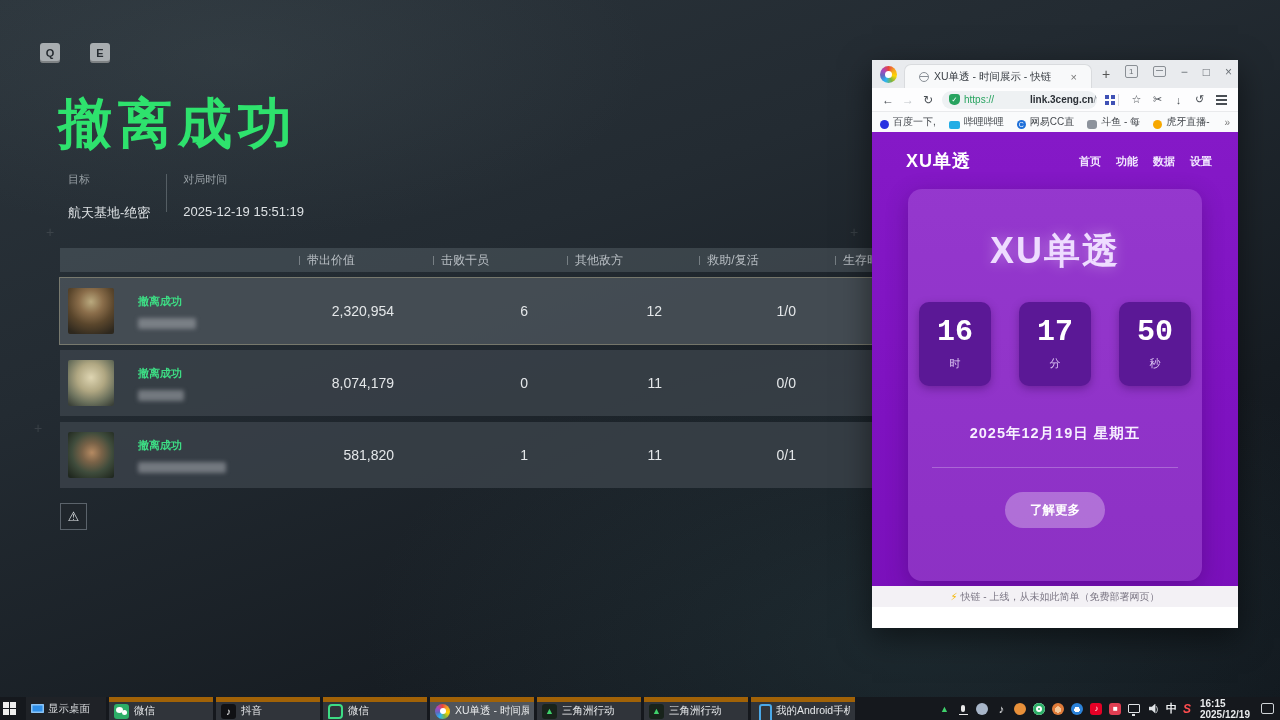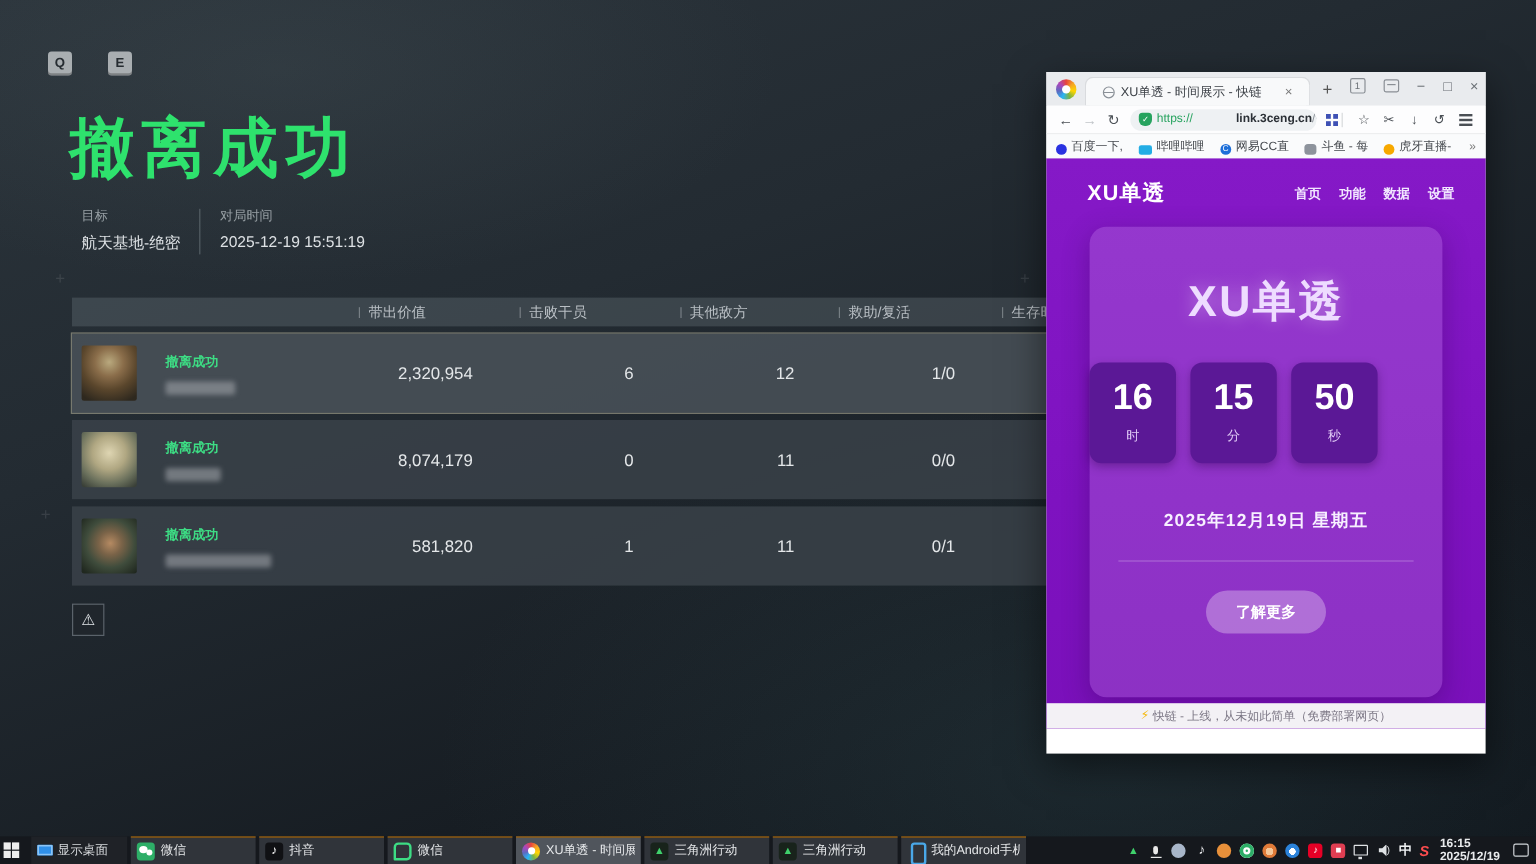--- a/index.html
+++ b/index.html
@@ -26,21 +26,21 @@
   .tab { min-width:86px; padding:0 10px; display:flex; align-items:center; justify-content:center;
     font-size:13px; color:#b9c0c3; font-weight:600; position:relative; }
   .tab.active { color:#fff; background:linear-gradient(180deg, rgba(70,95,82,.35), rgba(52,70,60,.55)); }
   .tab.active::after { content:""; position:absolute; left:0; right:0; bottom:-2px; height:3px; background:#2ee57d; }
   .tabsep { width:1px; height:12px; background:rgba(170,178,182,.45); align-self:center; }
 
   .result-title { position:absolute; left:58px; top:88px; font-size:54px; font-weight:900;
     letter-spacing:6px; color:#2ee26d; }
 
   .match-info { position:absolute; left:68px; top:172px; display:flex; }
-  .info-block .ilabel { font-size:11px; color:#98a0a5; margin-bottom:7px; }
+  .info-block .ilabel { font-size:11px; color:#98a0a5; margin-bottom:17px; }
   .info-block .ivalue { font-size:13px; color:#dde1e4; }
   .info-vline { width:1px; background:rgba(140,150,155,.45); margin:2px 16px 0 16px; height:38px; }
 
   .gtable { position:absolute; left:60px; top:248px; width:870px; }
   .thead { display:grid; grid-template-columns:200px repeat(5,134px); height:24px;
     background:rgba(92,101,108,.45); align-items:center; }
   .hcell { text-align:center; font-size:12px; color:#b9bfc4; position:relative; }
   .hcell span::before { content:""; display:inline-block; width:1px; height:9px;
     background:rgba(230,235,238,.35); margin-right:7px; vertical-align:-1px; }
   .trow { display:grid; grid-template-columns:200px repeat(5,134px); height:66px; align-items:center;
@@ -110,21 +110,21 @@
 
   .ppage { height:475px; background:linear-gradient(180deg,#8519c7 0%,#7e12c0 60%,#7a10ba 100%); position:relative; overflow:hidden; }
   .phead { display:flex; align-items:center; justify-content:space-between; padding:17px 26px 0 34px; }
   .plogo { font-size:18px; font-weight:800; color:#fff; letter-spacing:1px; }
   .pnav { display:flex; gap:15px; }
   .pnav a { font-size:11px; color:#f1e6ff; text-decoration:none; font-weight:600; }
   .pcard { width:294px; height:392px; margin:16px auto 0; border-radius:14px;
     background:rgba(255,255,255,.14); box-shadow:0 6px 22px rgba(40,0,70,.3); text-align:center; }
   .ctitle { padding-top:38px; font-size:36px; font-weight:800; color:#eedcff; letter-spacing:2px;
     text-shadow:0 0 14px rgba(255,255,255,.35); }
-  .clockrow { display:flex; justify-content:flex-start; gap:12px; margin-top:26px; }
+  .clockrow { display:flex; justify-content:center; gap:28px; margin-top:26px;font-family:Liberation Mono, monospace; }
   .tblock { width:72px; height:84px; border-radius:10px; background:#5b1896; box-shadow:0 3px 8px rgba(40,0,70,.35); }
   .tnum { margin-top:13px; font-size:30px; font-weight:700; color:#fff; }
   .tunit { margin-top:7px; font-size:11px; color:#dfc9f5; }
   .pdate { margin-top:38px; font-size:14.5px; font-weight:700; color:#f7efff; letter-spacing:1px; }
   .pdivider { width:246px; height:1px; background:rgba(255,255,255,.25); margin:24px auto 0; }
   .morebtn { display:block; width:100px; height:36px; margin:24px auto 0; border:none; border-radius:18px;
     background:rgba(255,255,255,.30); color:#fff; font-size:12.5px; font-weight:700; }
   .pfooter { position:absolute; left:0; right:0; bottom:0; height:21px; background:#f3f1f5;
     display:flex; align-items:center; justify-content:center; font-size:10px; color:#7c7785; }
   .bolt { color:#f5b90a; margin-right:3px; font-size:10px; }
@@ -132,21 +132,21 @@
   
   .taskbar { position:absolute; left:0; bottom:0; width:1280px; height:23px; background:#15181d; z-index:10;
     display:flex; align-items:center; }
   .startbtn { width:26px; height:23px; display:flex; align-items:center; justify-content:center; flex:none; }
   .winlogo { width:6px; height:6px; background:#eee; box-shadow:7px 0 0 #eee,0 7px 0 #eee,7px 7px 0 #eee; margin:-7px 7px 0 -7px; }
   .showdesk { width:80px; height:23px; background:#1f2227; display:flex; align-items:center; padding:0 5px; flex:none; }
   .deskico { width:13px; height:9px; background:#2f8fe8; border-radius:1px; margin-right:4px;
     box-shadow:inset 0 0 0 1.5px #8cc4f5; }
   .showdesk .tlabel { font-size:10.5px; color:#d8dbde; white-space:nowrap; }
   .titem { width:104px; height:23px; margin-left:3px; background:#30343a; display:flex; align-items:center;
-    padding:0 5px; overflow:hidden; flex:none; border-top:1px solid #a16207; }
+    padding:0 5px; overflow:hidden; flex:none; border-top:5px solid #a16207; }
   .titem.active { background:#50555c; }
   .titem .tlabel { font-size:10.5px; color:#e6e8ea; white-space:nowrap; overflow:hidden; margin-left:5px; }
   .ti { width:15px; height:15px; border-radius:3px; flex:none; position:relative; }
   .ti-wechat { background:#2dae67; }
   .ti-wechat::before { content:""; position:absolute; left:2px; top:3px; width:7px; height:6px; border-radius:50%; background:#fff; }
   .ti-wechat::after { content:""; position:absolute; left:8px; top:6px; width:5px; height:5px; border-radius:50%; background:#fff; }
   .ti-douyin { background:#101114; color:#fff; font-size:10px; text-align:center; line-height:15px; }
   .ti-wxbubble { border:2px solid #3ddc84; border-radius:4px 4px 4px 1px; background:transparent; }
   .ti-rainbow { border-radius:50%; background:conic-gradient(#e8453c,#f5a623,#ffd600,#7cb342,#29b6f6,#5c6bc0,#ab47bc,#e8453c); }
   .ti-rainbow::after { content:""; position:absolute; left:4.5px; top:4.5px; width:6px; height:6px; border-radius:50%; background:#fff; }
@@ -339,21 +339,21 @@
         </div>
       </div>
       <div class="pcard">
         <div class="ctitle">XU单透</div>
         <div class="clockrow">
           <div class="tblock">
             <div class="tnum">16</div>
             <div class="tunit">时</div>
           </div>
           <div class="tblock">
-            <div class="tnum">15</div>
+            <div class="tnum">17</div>
             <div class="tunit">分</div>
           </div>
           <div class="tblock">
             <div class="tnum">50</div>
             <div class="tunit">秒</div>
           </div>
         </div>
         <div class="pdate">2025年12月19日 星期五</div>
         <div class="pdivider"></div>
         <button class="morebtn">了解更多</button>

